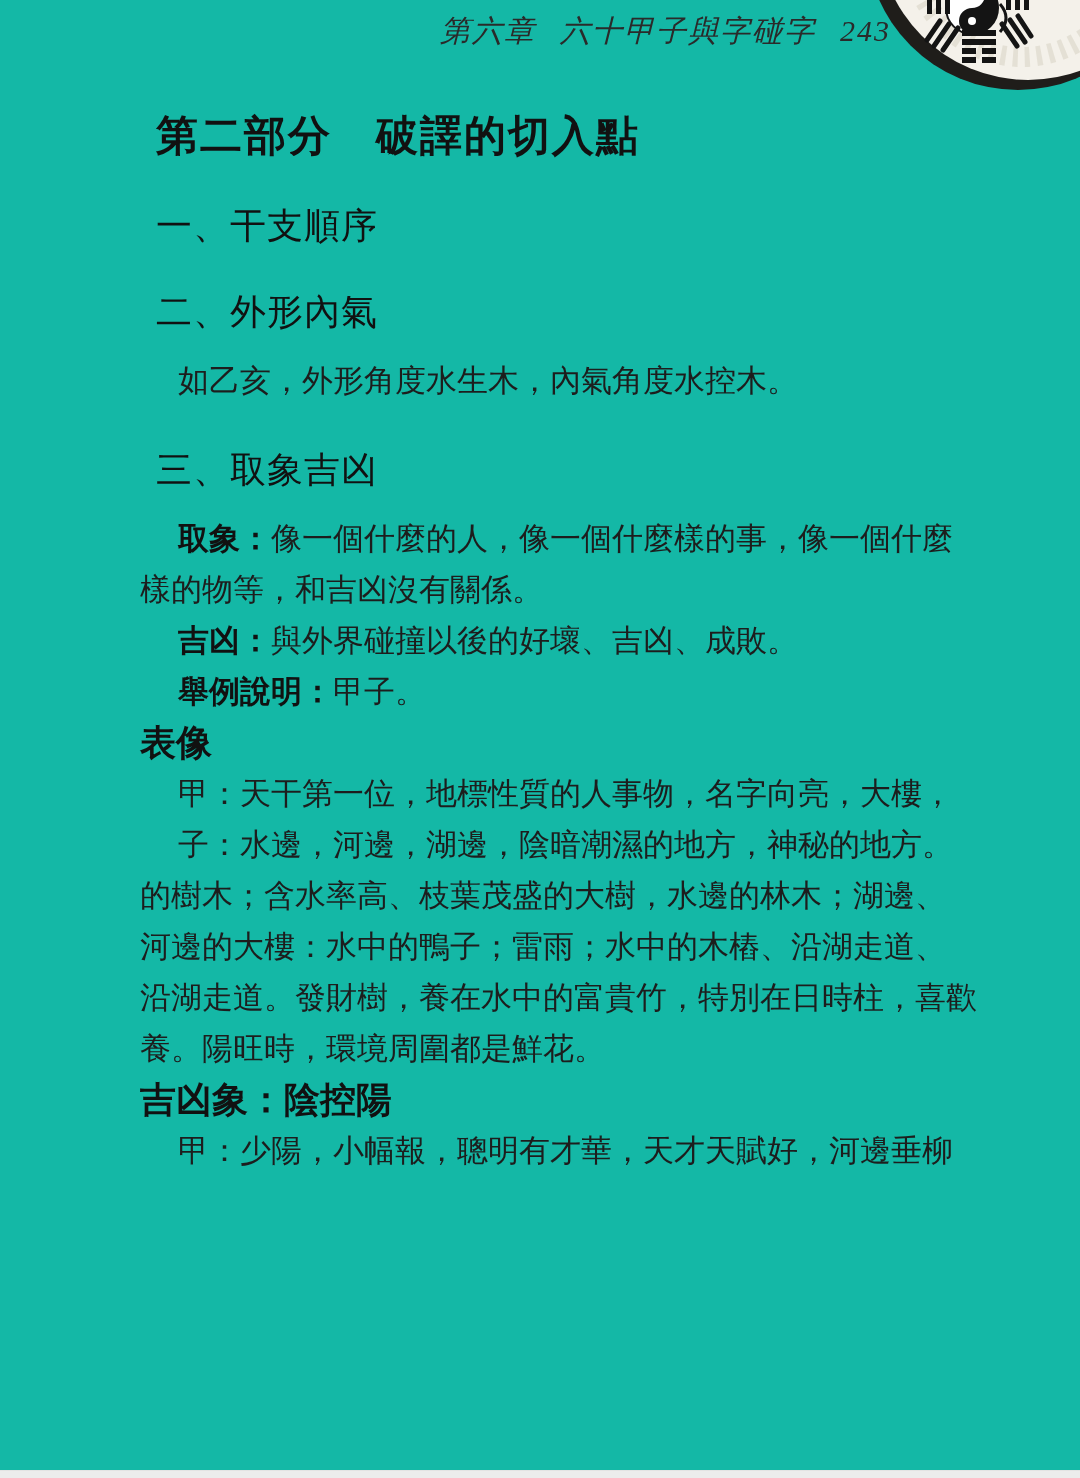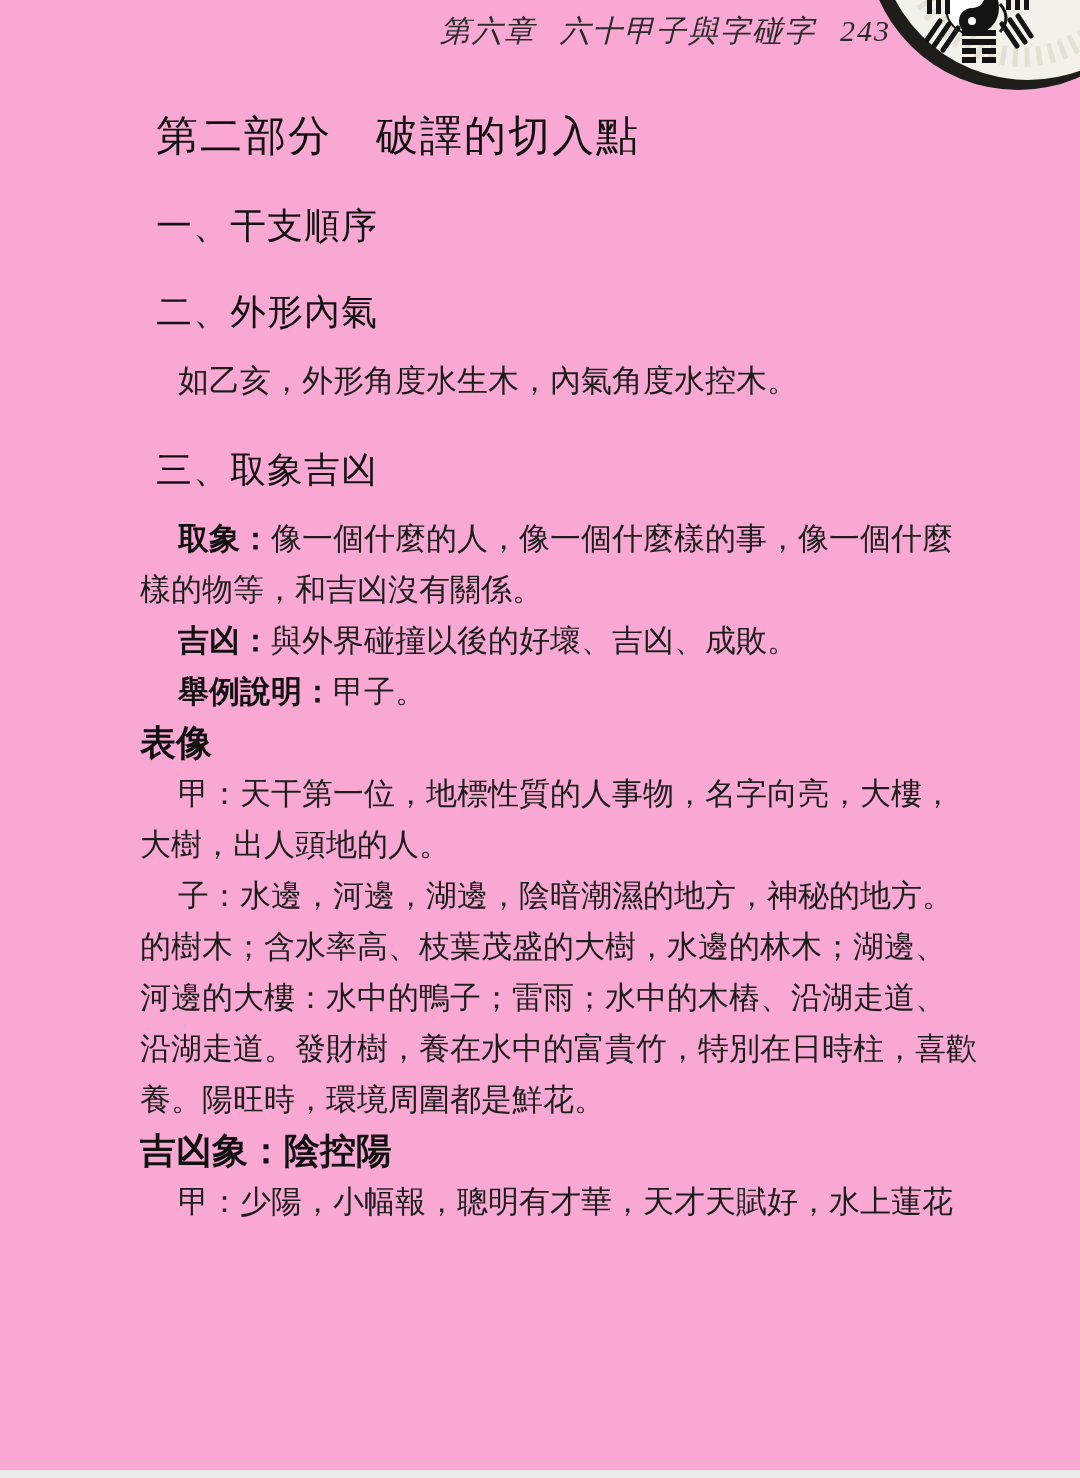--- a/index.html
+++ b/index.html
@@ -1,40 +1,40 @@
 <!DOCTYPE html>
 <html><head>
 <meta charset="utf-8">
 <style>
   html,body{margin:0;padding:0;background:#ffffff;}
   .page{
     position:relative;
     width:1080px;height:1478px;
-    background:#f9a8d4;
+    background:#14b8a6;
     overflow:hidden;
     color:#1d1d1d;
   }
   
   .running-header{
     position:absolute;left:440px;top:14px;
     font-family:"Liberation Serif","DejaVu Serif",serif;
     font-style:italic;
     font-size:30px;line-height:34px;
     letter-spacing:2px;
     color:#2a2a2a;
     white-space:nowrap;
   }
   .running-header .gap{display:inline-block;width:24px;}
   
   .seal{position:absolute;top:0;right:0;width:230px;height:115px;}
   
   .content{position:absolute;left:140px;top:110px;width:810px;}
   .main-title{
     font-family:"Liberation Sans","DejaVu Sans",sans-serif;
-    font-weight:normal;font-size:42px;line-height:52px;
+    font-weight:bold;font-size:42px;line-height:52px;
     letter-spacing:2px;padding-left:16px;
     color:#111;white-space:nowrap;
   }
   .heading{
     font-family:"Liberation Sans","DejaVu Sans",sans-serif;
     font-weight:normal;font-size:36px;line-height:44px;
     letter-spacing:1px;padding-left:16px;
     margin-top:42px;margin-bottom:21px;
     color:#111;white-space:nowrap;
   }
@@ -108,25 +108,24 @@
         <div class="heading">一、干支順序</div>
         <div class="heading">二、外形內氣</div>
         <div class="line indent">如乙亥，外形角度水生木，內氣角度水控木。</div>
         <div class="heading">三、取象吉凶</div>
         <div class="line indent"><span class="lead">取象：</span>像一個什麼的人，像一個什麼樣的事，像一個什麼</div>
         <div class="line">樣的物等，和吉凶沒有關係。</div>
         <div class="line indent"><span class="lead">吉凶：</span>與外界碰撞以後的好壞、吉凶、成敗。</div>
         <div class="line indent"><span class="lead">舉例說明：</span>甲子。</div>
         <div class="label">表像</div>
         <div class="line indent">甲：天干第一位，地標性質的人事物，名字向亮，大樓，</div>
-        <div class="line">大樹，出人頭地的人。</div>
         <div class="line indent">子：水邊，河邊，湖邊，陰暗潮濕的地方，神秘的地方。</div>
         <div class="line">的樹木；含水率高、枝葉茂盛的大樹，水邊的林木；湖邊、</div>
         <div class="line">河邊的大樓：水中的鴨子；雷雨；水中的木樁、沿湖走道、</div>
         <div class="line">沿湖走道。發財樹，養在水中的富貴竹，特別在日時柱，喜歡</div>
         <div class="line">養。陽旺時，環境周圍都是鮮花。</div>
         <div class="label">吉凶象：陰控陽</div>
-        <div class="line indent">甲：少陽，小幅報，聰明有才華，天才天賦好，水上蓮花</div>
+        <div class="line indent">甲：少陽，小幅報，聰明有才華，天才天賦好，河邊垂柳</div>
       </div>
   </div>
 
   <div class="bottom-strip"></div>
 </div>
 
 </body></html>

